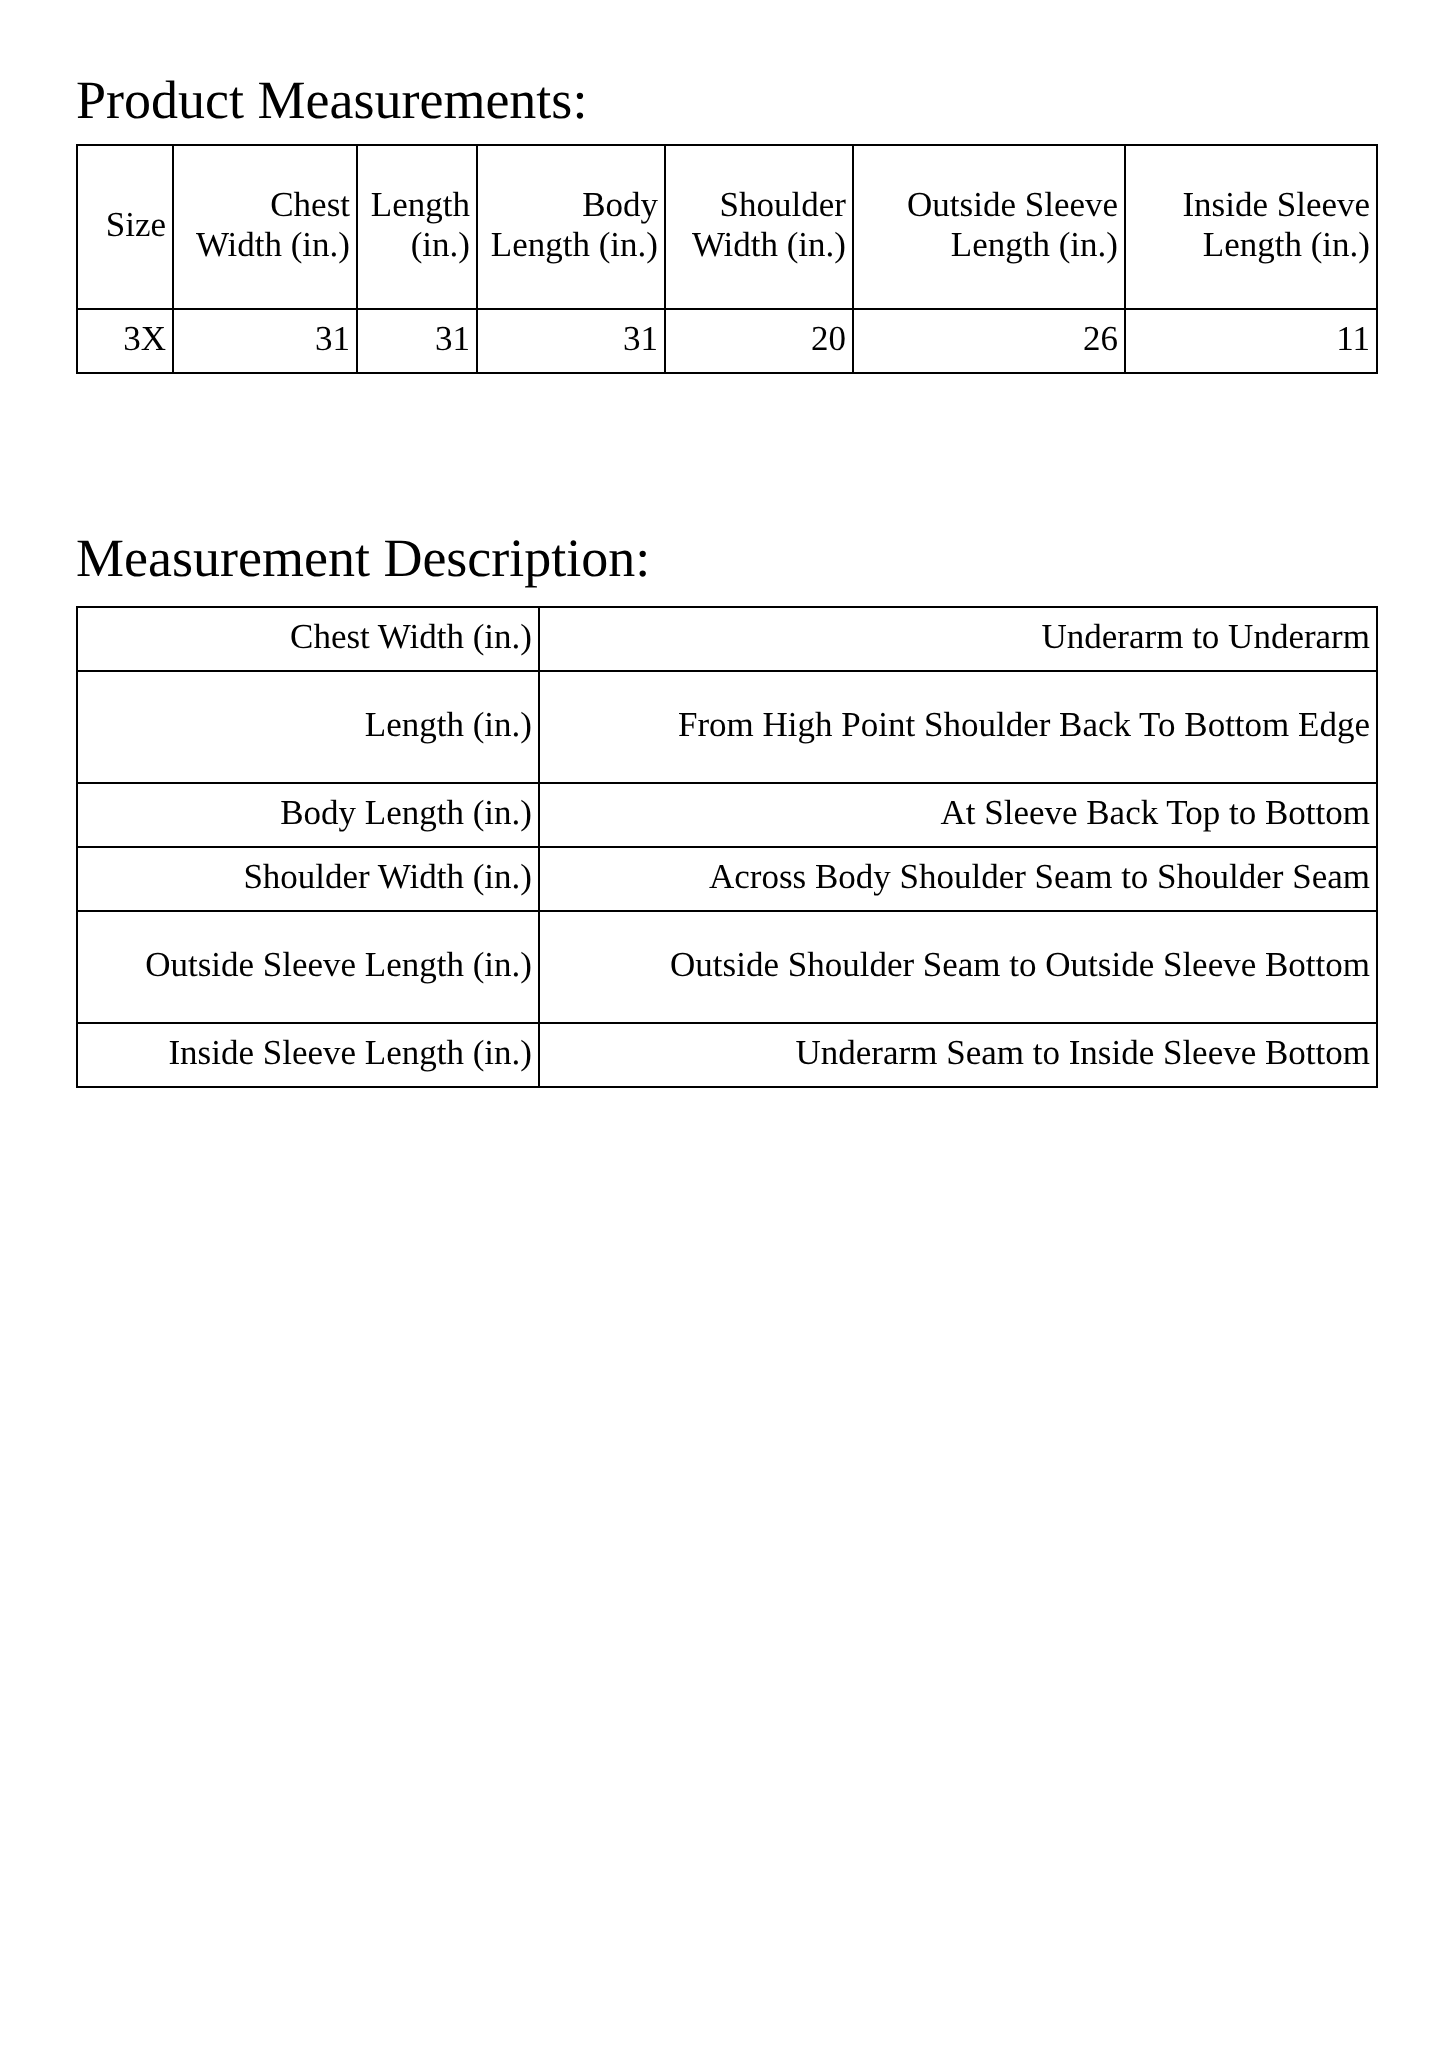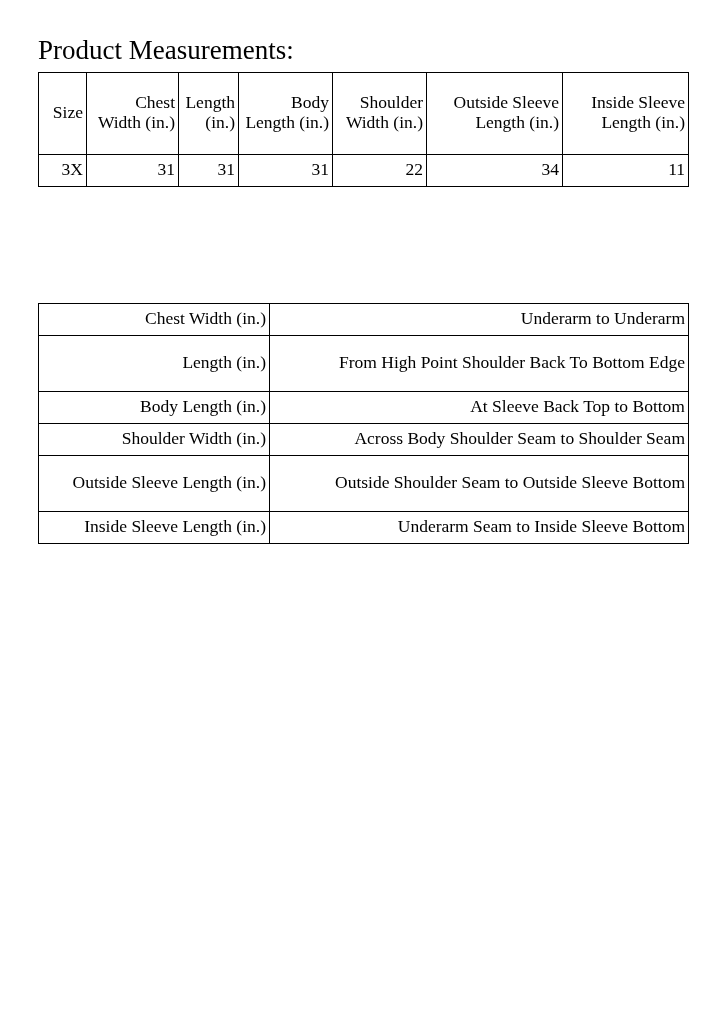--- a/index.html
+++ b/index.html
@@ -131,28 +131,31 @@
           <td>Outside Sleeve Length (in.)</td>
           <td>Inside Sleeve Length (in.)</td>
         </tr>
       </thead>
       <tbody>
         <tr>
           <td>3X</td>
           <td>31</td>
           <td>31</td>
           <td>31</td>
-          <td>22</td>
-          <td>34</td>
+          <td>20</td>
+          <td>26</td>
           <td>11</td>
         </tr>
       </tbody>
     </table>
   </div>
 
+  <div id="description-title-wrap">
+    <h1 class="section-title">Measurement Description:</h1>
+  </div>
 
   <div id="description-table-wrap">
     <table id="description-table">
       <colgroup>
         <col class="d0">
           <col class="d1">
       </colgroup>
       <tbody>
         <tr>
           <td>Chest Width (in.)</td>

